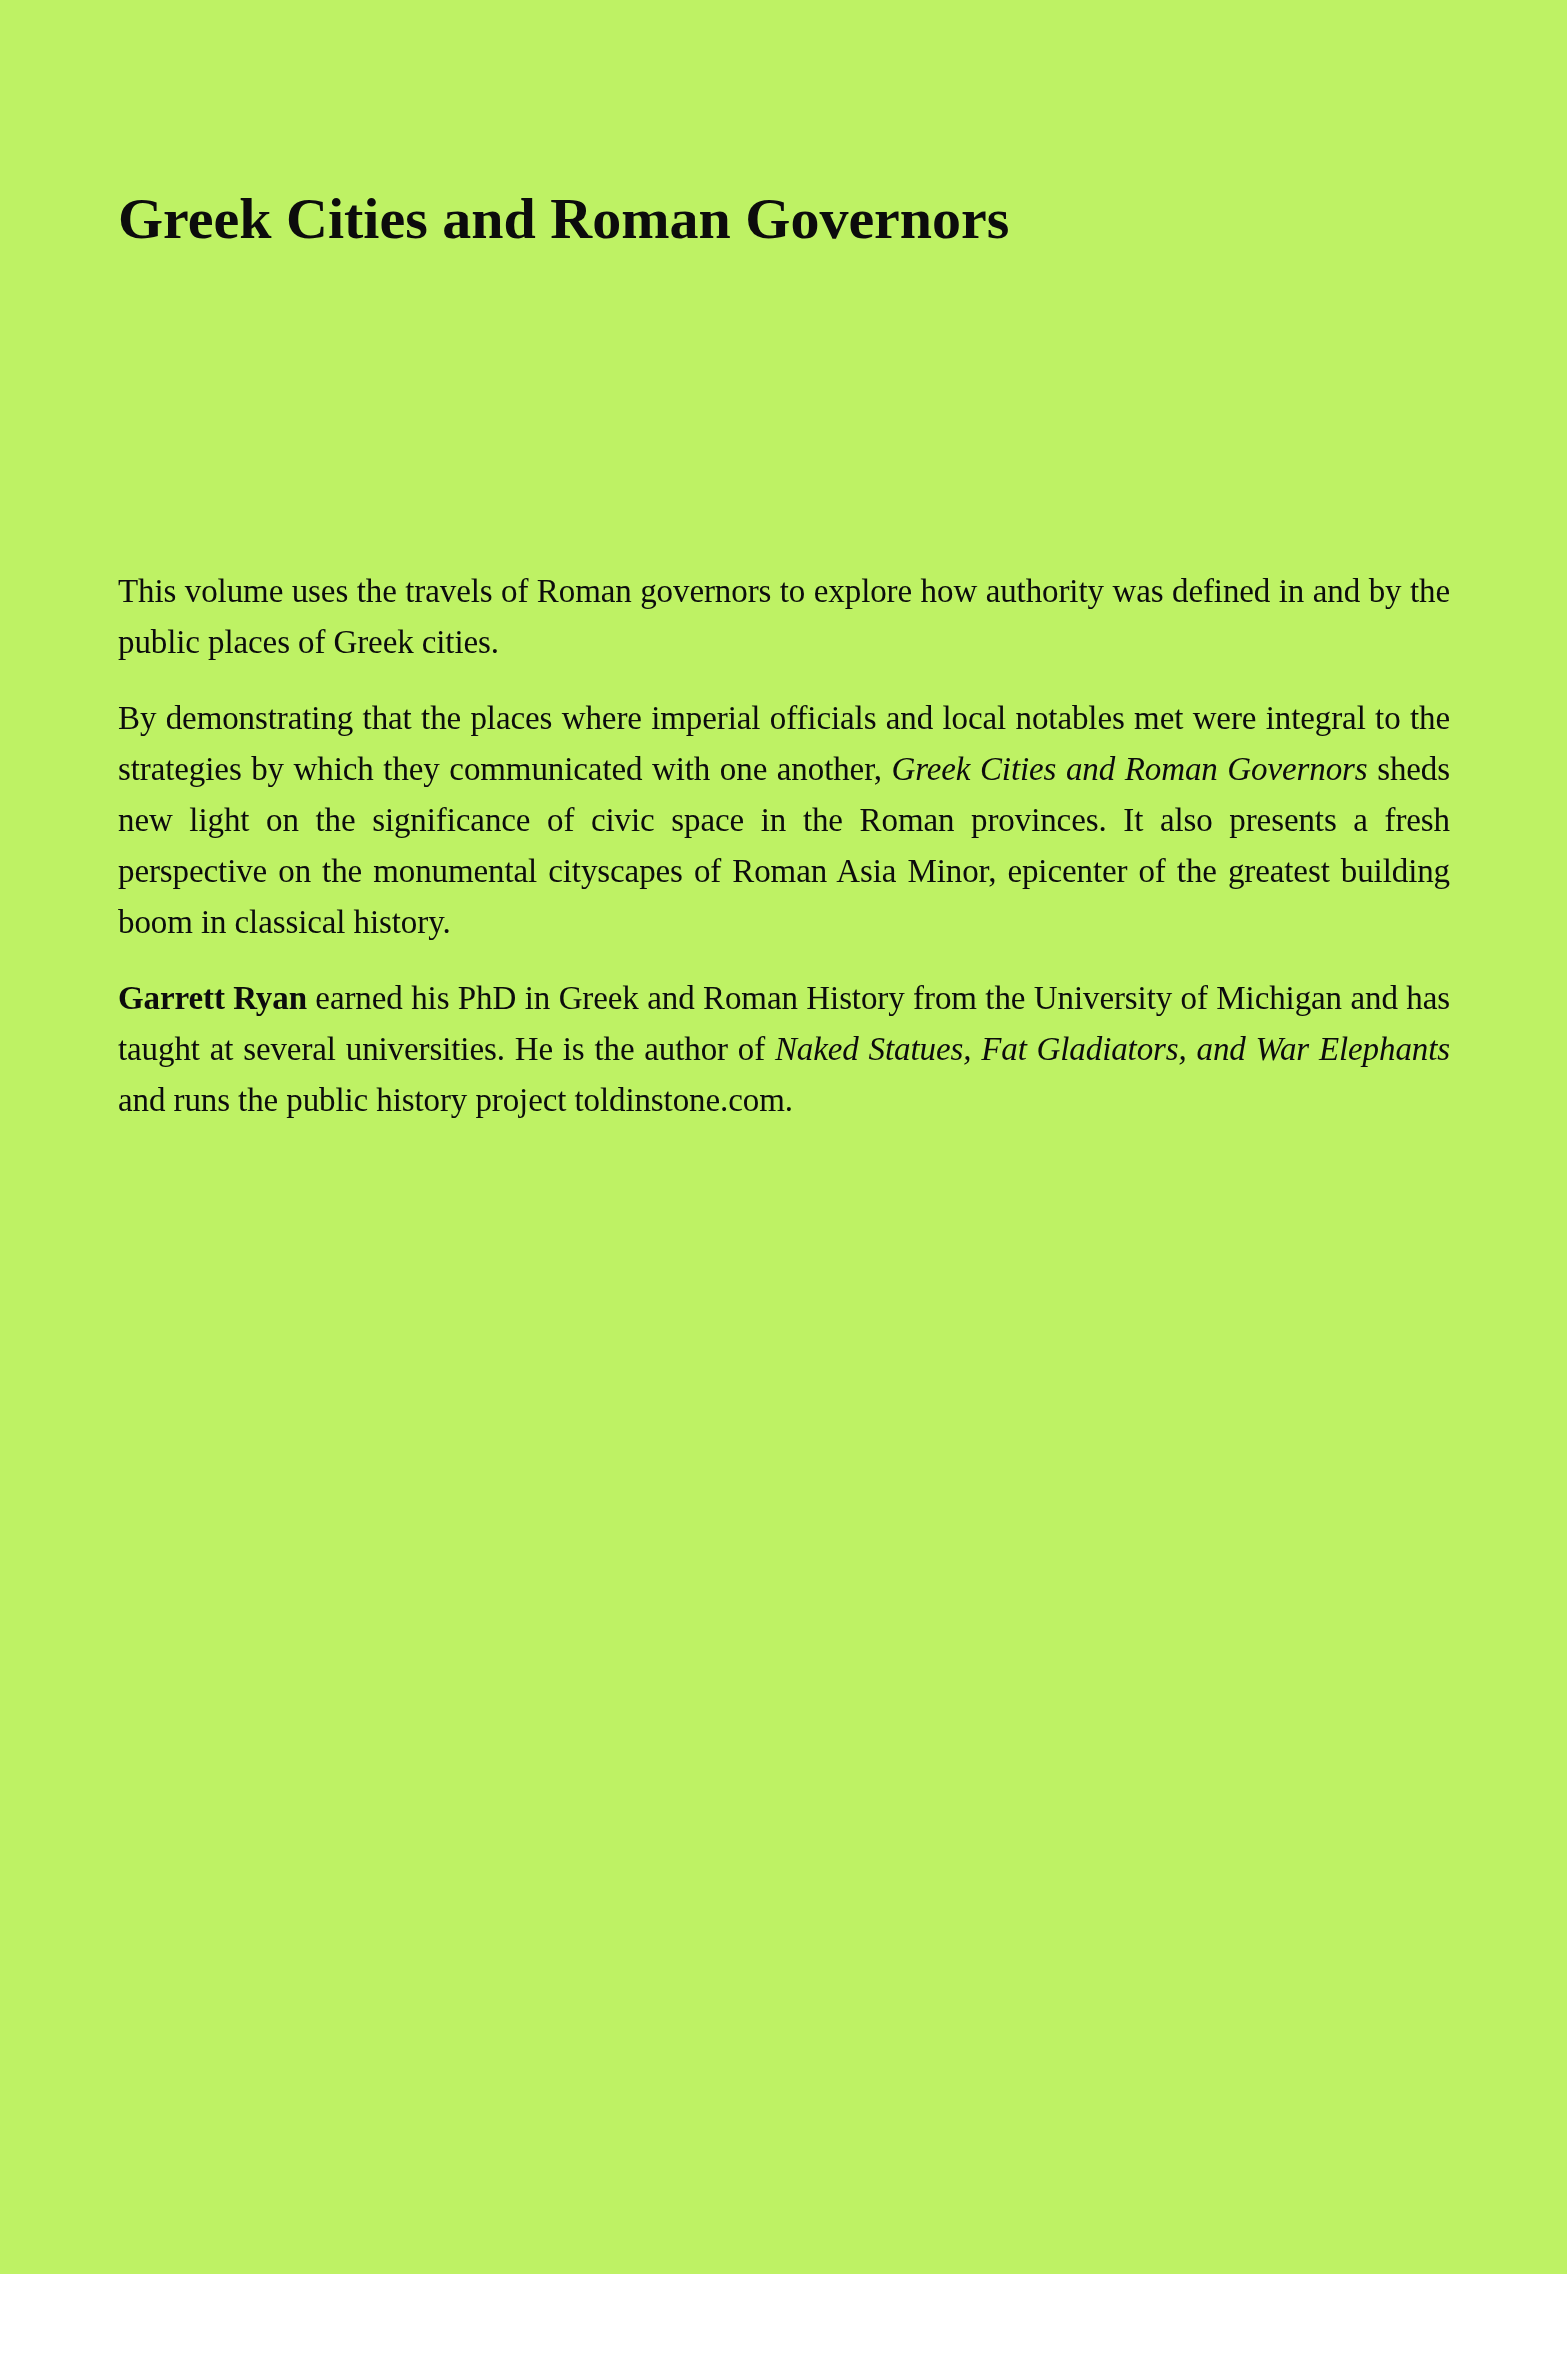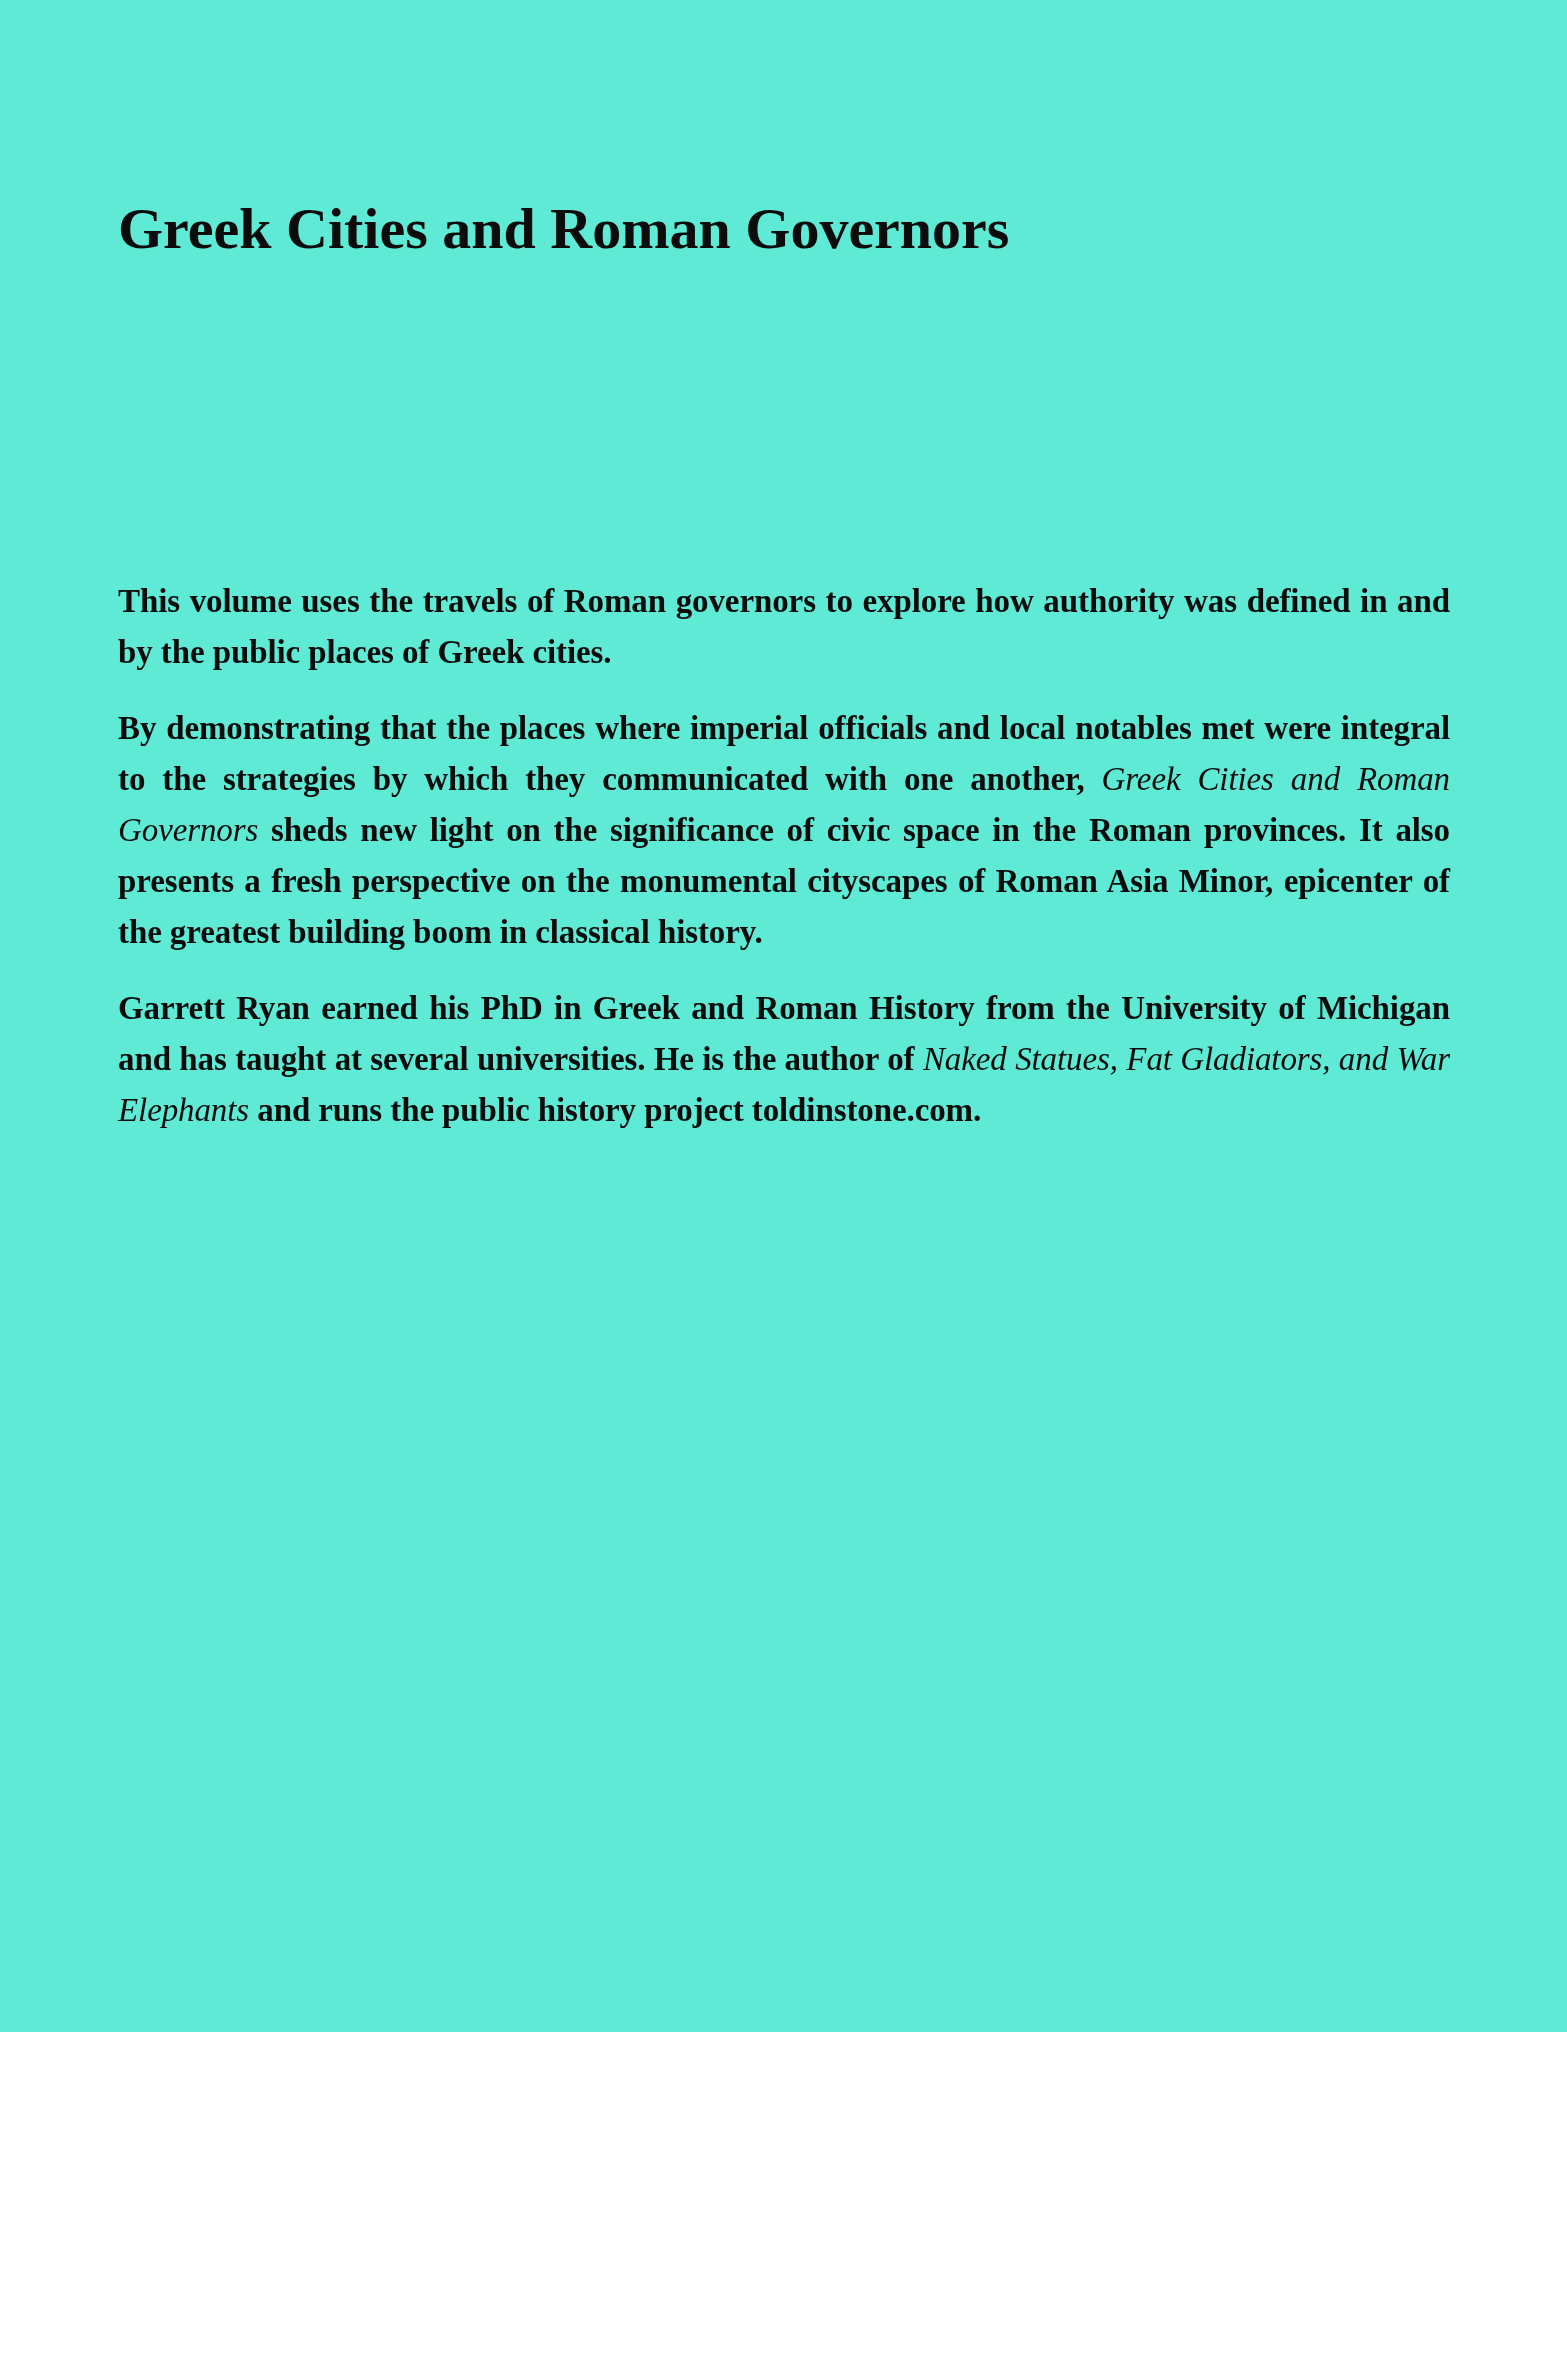--- a/index.html
+++ b/index.html
@@ -10,23 +10,23 @@
   body {
     width: 1568px;
     height: 2366px;
     overflow: hidden;
     font-family: "Liberation Serif", "DejaVu Serif", serif;
     color: #0c0c0c;
   }
   .page {
     box-sizing: border-box;
     width: 1568px;
-    height: 2032px;
-    padding: 12px 118px;
-    background: #5eead4;
+    height: 2274px;
+    padding: 2px 118px;
+    background: #bef264;
   }
   .book-title {
     margin: 0;
     padding-top: 187px;
     font-size: 58px;
     line-height: 1.05;
     font-weight: 700;
     letter-spacing: 0px;
     color: #0c0c0c;
   }
@@ -37,21 +37,21 @@
     margin: 0 0 25px 0;
     font-size: 33px;
     line-height: 51px;
     text-align: justify;
     letter-spacing: -0.1px;
     color: #0c0c0c;
   }
   .paragraphs p:last-child {
     margin-bottom: 9px;
   }
-  .run-normal { font-style: normal; font-weight: bold; }
+  .run-normal { font-style: normal; font-weight: normal; }
   .run-italic { font-style: italic; font-weight: normal; }
   .run-bold   { font-style: normal; font-weight: 700; }
 </style>
 </head>
 <body>
 
 <div class="page">
   <h1 class="book-title">Greek Cities and Roman Governors</h1>
 
   <section class="paragraphs">

